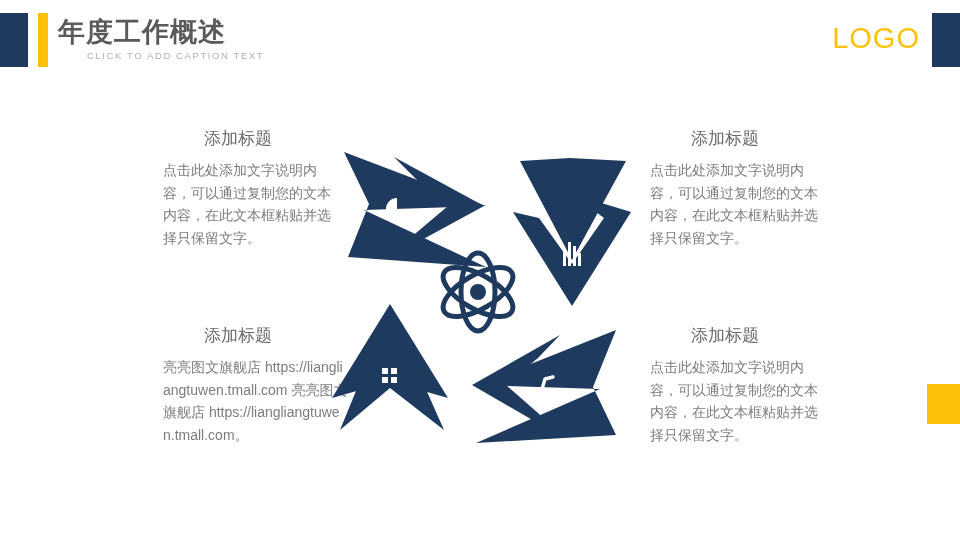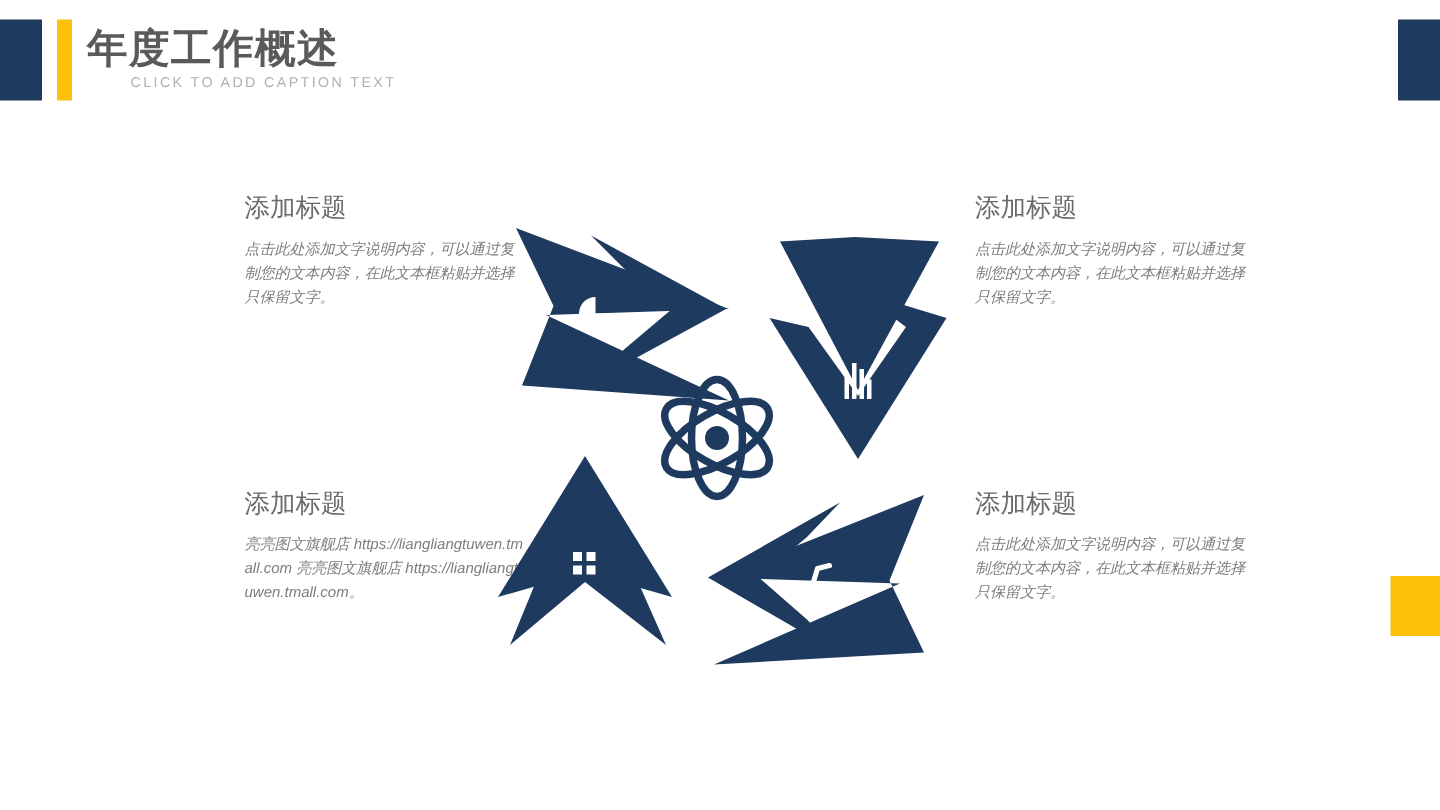--- a/index.html
+++ b/index.html
@@ -46,45 +46,45 @@
   
   .footer-square {
     position:absolute; right:0; bottom:0; width:33px; height:40px;
     background:#fdc10a;
   }
 
   
   .txt-block { position:absolute; width:180px; }
   .txt-block .t-title {
     font-size:17px; color:#6b6b6b; line-height:1.3;
-    margin-bottom:9px; white-space:nowrap;
+    margin-bottom:9px; white-space:nowrap;margin-left:41px;
   }
   .txt-block .t-body {
-    font-size:10px; color:#7d7d7d; line-height:1.62;
+    font-size:14px; color:#7d7d7d; line-height:1.62;
     word-break:break-all;
-    font-style:italic;
   }
   #tb-tl { left:163px; top:128px; }
   #tb-tr { left:650px; top:128px; }
   #tb-bl { left:163px; top:325px; width:186px; }
   #tb-br { left:650px; top:325px; }
 
   
   #graphic { position:absolute; left:320px; top:140px; width:320px; height:305px; }
   #graphic svg { display:block; width:320px; height:305px; }
 </style>
 </head>
 <body>
 
 <div id="slide">
 
   <div class="hdr-block-left"></div>
   <div class="hdr-bar-yellow"></div>
   <div class="hdr-title">年度工作概述</div>
   <div class="hdr-caption">CLICK TO ADD CAPTION TEXT</div>
+  <div class="hdr-logo">LOGO</div>
   <div class="hdr-block-right"></div>
 
   <div class="txt-block" id="tb-tl">
     <div class="t-title">添加标题</div>
     <div class="t-body">点击此处添加文字说明内容，可以通过复制您的文本内容，在此文本框粘贴并选择只保留文字。</div>
   </div>
 
   <div class="txt-block" id="tb-tr">
     <div class="t-title">添加标题</div>
     <div class="t-body">点击此处添加文字说明内容，可以通过复制您的文本内容，在此文本框粘贴并选择只保留文字。</div>

